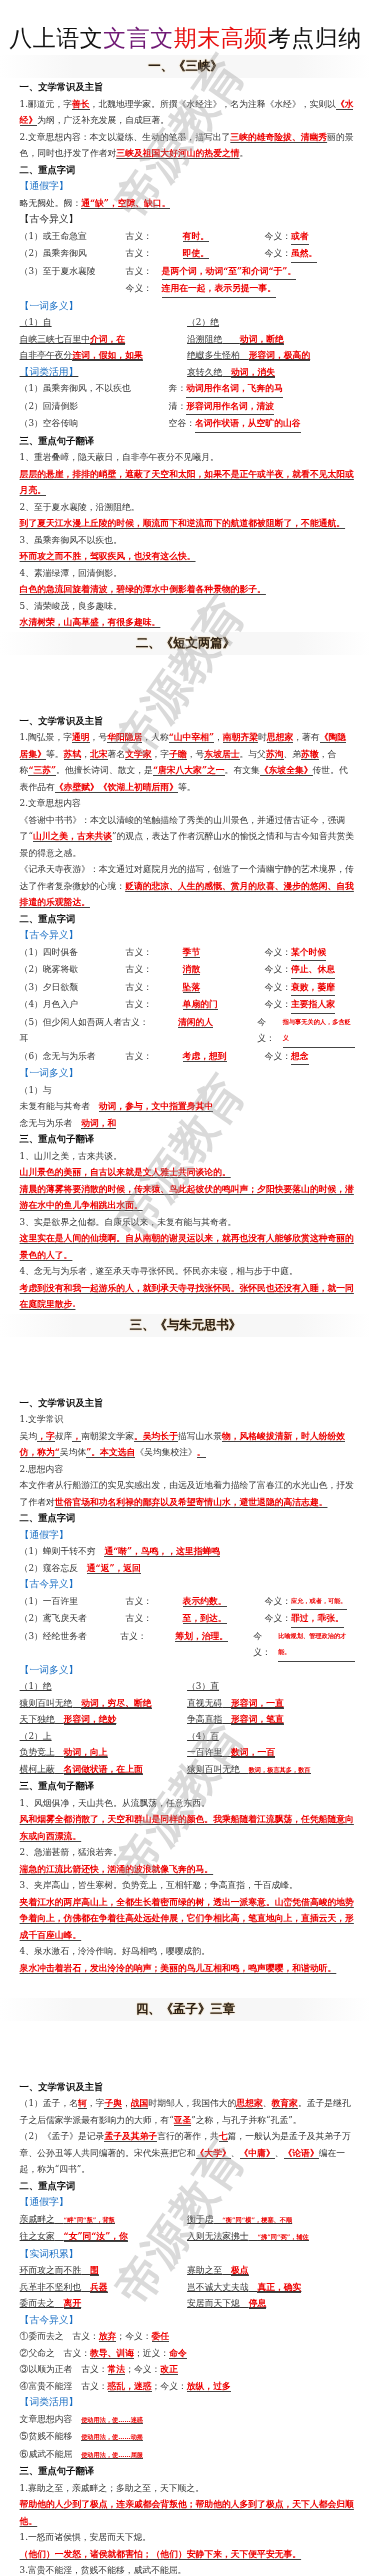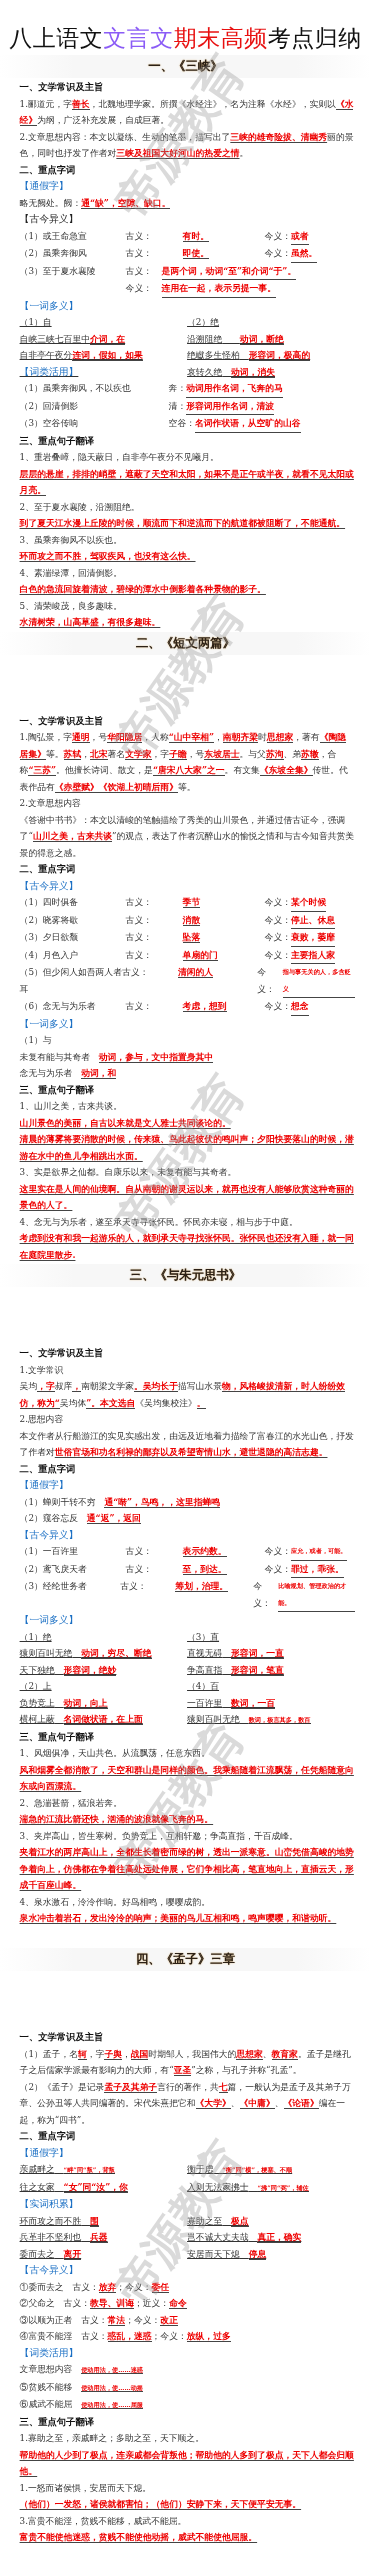--- a/index.html
+++ b/index.html
@@ -1,19 +1,19 @@
 <!DOCTYPE html>
 <html style="font-size:8.2px"><head>
 <meta charset="utf-8">
 <style>
   html,body{margin:0;padding:0;background:#fff;}
   body{width:371px;font-family:"DejaVu Serif","Liberation Serif",serif;color:#333;font-size:8.8px;line-height:16.5px;position:relative;overflow-x:hidden;}
   .page{padding:0 16.5px 0 19.6px;}
   .main-title{text-align:center;font-family:"DejaVu Sans","Liberation Sans",sans-serif;font-size:23px;line-height:31px;padding-top:23px;margin:0;font-weight:normal;letter-spacing:0.5px;color:#111;}
-  .main-title .blue{color:#8b5cf6;}
+  .main-title .blue{color:#701a75;}
   .main-title .red{color:#e81010;}
   .sec-title{text-align:center;font-family:Liberation Serif, serif;font-weight:bold;font-size:12.4px;line-height:23px;color:#2b2016;margin:1px 0;background:linear-gradient(to right,#fff,#f7f7f7 20%,#f7f7f7 80%,#fff);text-shadow:0 0 1.5px #d8b070;}
   .sec-gap{height:57px;}
   .h2{font-family:"DejaVu Sans","Liberation Sans",sans-serif;font-weight:bold;font-size:9.3px;color:#111;line-height:16.5px;}
   .tag{font-family:"DejaVu Sans","Liberation Sans",sans-serif;color:#1a6fc4;font-size:9.8px;line-height:16.5px;}
   .tag.black{color:#222;}
   p{margin:0;}
   .ans{color:#e00;font-weight:bold;border-bottom:0.8px solid #444;}
   .ansline{color:#e00;font-weight:bold;text-decoration:underline;text-decoration-color:#444;text-underline-offset:2.1px;}
   .sm{font-size:6.2px;}
@@ -114,20 +114,21 @@
     <p class="ansline">水清树荣，山高草盛，有很多趣味。</p>
 </div>
 
 <div class="sec-title">二、《短文两篇》</div>
 <div class="sec-gap"></div>
 <div class="page">
   <div class="h2">一、文学常识及主旨</div>
   <p id="s2lit1"><span>1.陶弘景，字</span><span class="ans">通明</span><span>，号</span><span class="ans">华阳隐居</span><span>，人称</span><span class="ans">“山中宰相”</span><span>，</span><span class="ans">南朝齐梁</span><span>时</span><span class="ans">思想家</span><span>，著有</span><span class="ans">《陶隐居集》</span><span>等。</span><span class="ans">苏轼</span><span>，</span><span class="ans">北宋</span><span>著名</span><span class="ans">文学家</span><span>，字</span><span class="ans">子瞻</span><span>，号</span><span class="ans">东坡居士</span><span>。与父</span><span class="ans">苏洵</span><span>、弟</span><span class="ans">苏辙</span><span>，合称</span><span class="ans">“三苏”</span><span>。他擅长诗词、散文，是</span><span class="ans">“唐宋八大家”之一</span><span>。有文集</span><span class="ans">《东坡全集》</span><span>传世。代表作品有</span><span class="ans">《赤壁赋》《饮湖上初晴后雨》</span><span>等。</span></p>
   <p>2.文章思想内容</p>
   <p><span>《答谢中书书》：本文以清峻的笔触描绘了秀美的山川景色，并通过借古证今，强调了“</span><span class="ans">山川之美，古来共谈</span><span>”的观点，表达了作者沉醉山水的愉悦之情和与古今知音共赏美景的得意之感。</span></p>
+  <p><span>《记承天寺夜游》：本文通过对庭院月光的描写，创造了一个清幽宁静的艺术境界，传达了作者复杂微妙的心境：</span><span class="ansline">贬谪的悲凉、人生的感慨、赏月的欣喜、漫步的悠闲、自我排遣的乐观豁达。</span></p>
   <div class="h2">二、重点字词</div>
   <div class="tag">【古今异义】</div>
   <div id="s2gjyy">
       <div class="gy">
         <span class="src">（1）四时俱备</span>
         <span class="lbl">古义：</span>
         <span class="v1"><span class="ans">季节</span></span>
         <span>今义：</span>
         <span class="ans">某个时候</span>
       </div>

